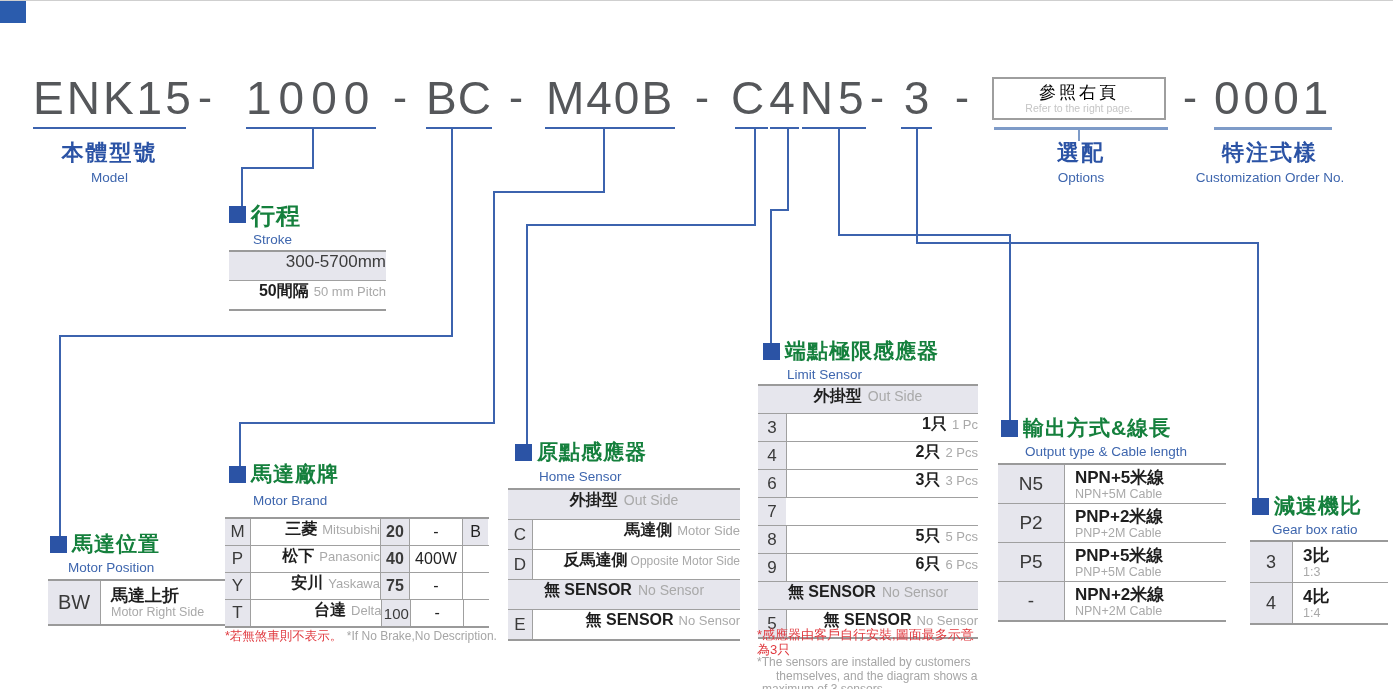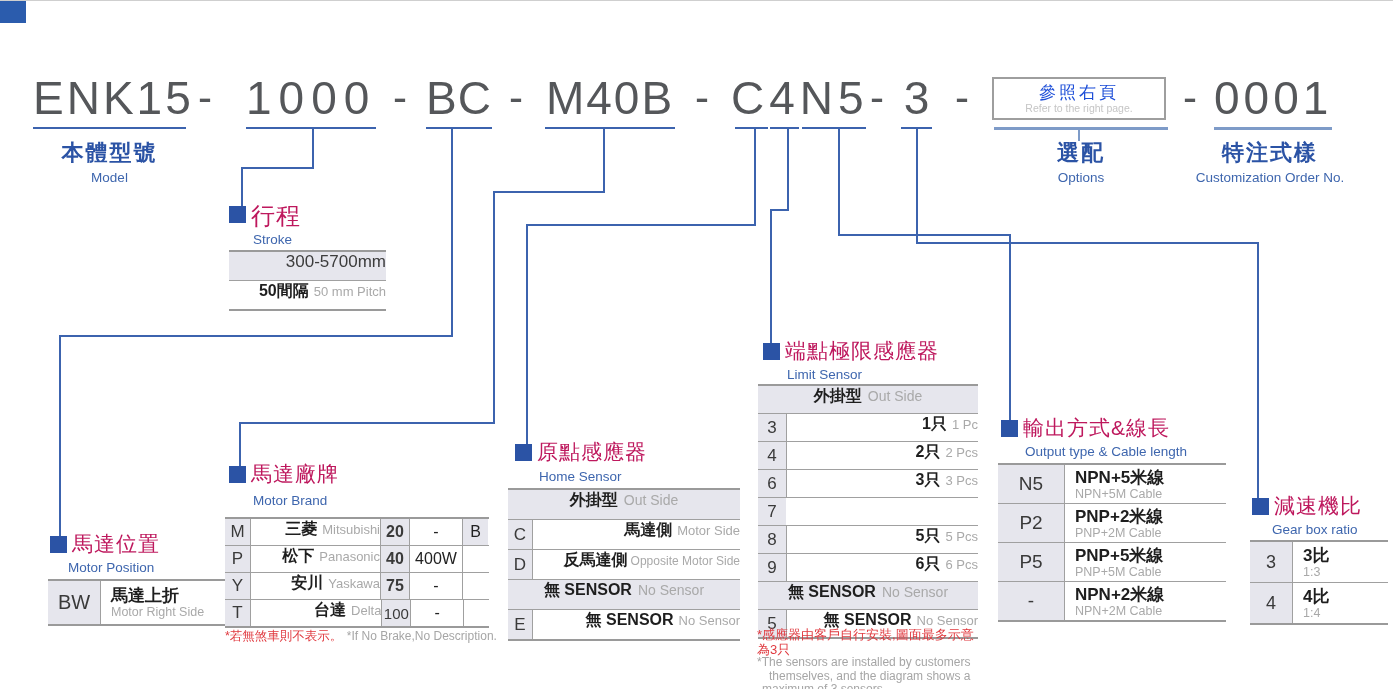--- a/index.html
+++ b/index.html
@@ -13,28 +13,28 @@
   .hdr-zh{position:absolute;left:47px;top:5px;color:#fff;font-weight:bold;font-size:18px;letter-spacing:1px;white-space:nowrap}
   .hdr-en{position:absolute;left:171px;top:9px;color:#fff;font-weight:bold;font-size:13.5px;white-space:nowrap}
   
   .seg{top:72px;height:52px;font-size:46px;color:#55575a;text-align:center;
        letter-spacing:3px;white-space:nowrap;line-height:52px}
   .dash{top:72px;width:38px;font-size:42px;color:#55575a;text-align:center;line-height:52px}
   .u{height:2px;background:#3c63ae;top:127px}
   .u2{height:3px;background:#7e9bc8;top:127px}
   .refbox{left:992px;top:77px;width:170px;height:39px;border:2px solid #9e9e9e;
           display:flex;flex-direction:column;align-items:center;justify-content:center}
-  .refbox .l1{color:#1d4ed8;font-size:17px;letter-spacing:3px;line-height:19px}
+  .refbox .l1{color:#000000;font-size:17px;letter-spacing:3px;line-height:19px}
   .refbox .l2{color:#c5c5c5;font-size:10.5px;line-height:13px}
   
   .lbl-zh{color:#2b53a5;font-weight:bold;font-size:22px;text-align:center;white-space:nowrap;letter-spacing:2px}
   .lbl-en{color:#3e66ae;font-size:13.5px;text-align:center;white-space:nowrap}
   
   .sq{width:17px;height:17px;background:#2b53a5}
-  .sec-zh{color:#be185d;font-weight:normal;font-size:21px;white-space:nowrap;letter-spacing:1px}
+  .sec-zh{color:#15803d;font-weight:bold;font-size:21px;white-space:nowrap;letter-spacing:1px}
   .sec-en{color:#3e66ae;font-size:13.5px;white-space:nowrap}
   
   .tbl{position:absolute;border-top:2px solid #9a9a9a;border-bottom:2px solid #9a9a9a}
   .tr{display:flex;border-top:1px solid #a0a0a0;align-items:stretch}
   .tr:first-child{border-top:none}
   .td{display:flex;align-items:center;justify-content:center;box-sizing:border-box}
   .td+.td{border-left:1px solid #a0a0a0}
   .shade{background:#e6e6ed}
   .code{font-size:17px;color:#3a3a3a}
   .pair{justify-content:flex-end;padding-left:8px;align-items:baseline;gap:5px;white-space:nowrap}
@@ -288,21 +288,21 @@
       <span class="en">No Sensor</span>
     </div>
   </div>
 </div>
 <div class="abs note-red" style="left:757px;top:627px;line-height:15px;font-size:13px">
   <div>*感應器由客戶自行安裝,圖面最多示意</div>
   <div>為3只</div>
 </div>
 <div class="abs note-gray" style="left:757px;top:656px;line-height:13.5px">
   <div>*The sensors are installed by customers</div>
-  <div style="margin-left:12px">themselves, and the diagram shows a</div>
+  <div style="margin-left:19px">themselves, and the diagram shows a</div>
   <div style="margin-left:5px">maximum of 3 sensors</div>
 </div>
 
 <div class="abs sq" style="left:1001px;top:420px"></div>
 <div class="abs sec-zh" style="left:1023px;top:414px">輸出方式&amp;線長</div>
 <div class="abs sec-en" style="left:1025px;top:444px">Output type &amp; Cable length</div>
 <div class="tbl" style="left:998px;top:463px;width:228px">
   <div class="tr">
     <div class="td shade code" style="width:66px;height:38px;font-size:19px">N5</div>
     <div class="td stack" style="flex:1">

